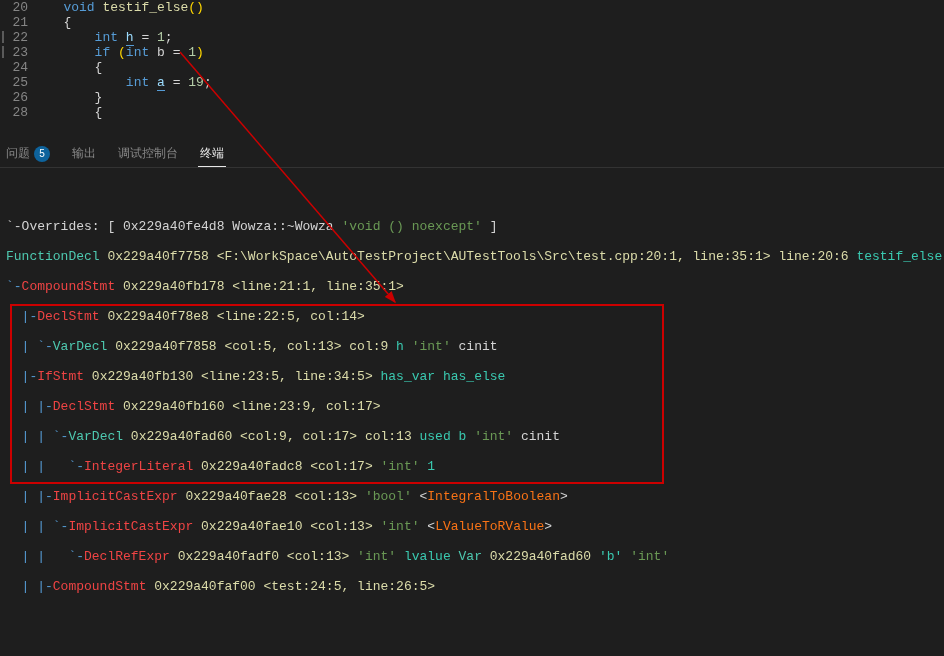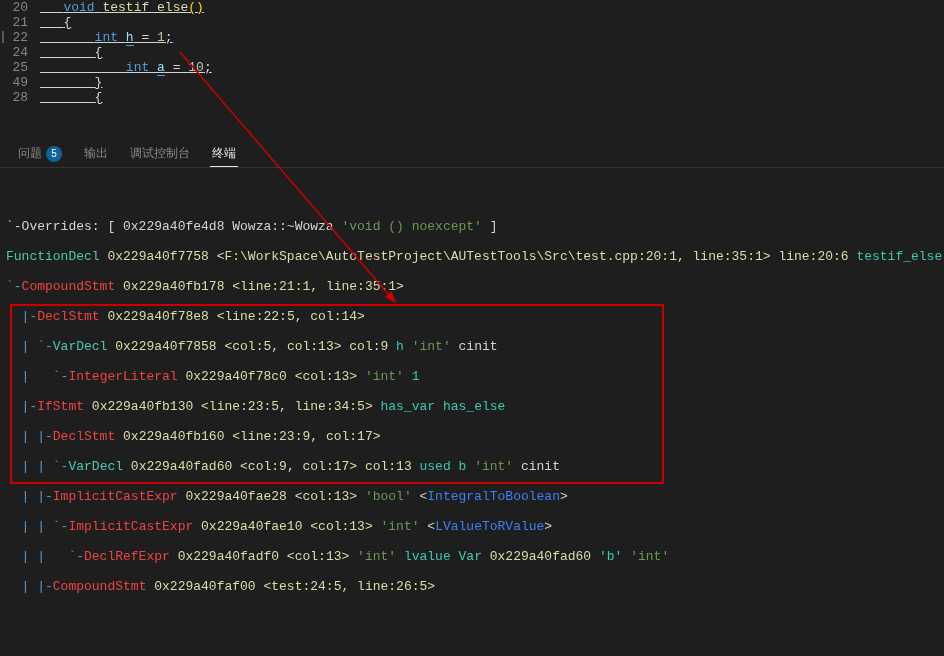--- a/index.html
+++ b/index.html
@@ -37,38 +37,37 @@
   position: absolute;
   left: 2px;
   width: 2px;
   height: 12px;
   top: 1px;
   background: #5a5a5a;
 }
 .code-content {
   flex: 1;
   white-space: pre;
-  text-decoration: underline;
 }
 .kw { color: #569cd6; }
 .fn { color: #dcdcaa; }
 .num { color: #b5cea8; }
 .var-h { color: #9cdcfe; border-bottom: 1px solid #569cd6; }
 .var-a { color: #9cdcfe; border-bottom: 1px solid #569cd6; }
 .var-2 { color: #b5cea8; border-bottom: 1px solid #569cd6; }
 .punct { color: #d4d4d4; }
 .paren { color: #ffd700; }
 
 .tabs-bar {
   height: 28px;
   background: #1e1e1e;
   border-bottom: 1px solid #333;
   display: flex;
   align-items: center;
-  padding: 0 16px;
+  padding: 0 4px;
   gap: 18px;
   color: #888;
   font-size: 12px;
   font-family: 'Segoe UI', sans-serif;
 }
 .tab {
   padding: 4px 2px;
   cursor: pointer;
 }
 .tab.active {
@@ -109,21 +108,21 @@
 .arrow-svg {
   position: absolute;
   top: 0;
   left: 0;
   pointer-events: none;
 }
 
 .t-white { color: #d4d4d4; }
 .t-yellow { color: #dcdcaa; }
 .t-cyan { color: #3ac9b0; }
-.t-red { color: #3b82f6; }
+.t-red { color: #f97316; }
 .t-magenta { color: #ef4444; }
 .t-teal { color: #4ec9b0; }
 .t-lgreen { color: #6a9955; }
 
 .tree-pipe { color: #569cd6; }
 </style>
 </head>
 <body>
 
 <div class="editor-area">
@@ -133,29 +132,33 @@
   </div>
   <div class="code-line">
     <div class="gutter">21</div>
     <div class="code-content">   <span class="punct">{</span></div>
   </div>
   <div class="code-line">
     <div class="gutter"><span class="cursor-indicator"></span><span>22</span></div>
     <div class="code-content">       <span class="kw">int</span> <span class="var-h">h</span><span> = </span><span class="num">1</span><span>;</span></div>
   </div>
   <div class="code-line">
+    <div class="gutter"><span class="cursor-indicator"></span><span>23</span></div>
+    <div class="code-content">       <span class="kw">if</span> <span class="paren">(</span><span class="kw">int</span><span> b </span><span>= </span><span class="num">1</span><span class="paren">)</span></div>
+  </div>
+  <div class="code-line">
     <div class="gutter">24</div>
     <div class="code-content">       <span class="punct">{</span></div>
   </div>
   <div class="code-line">
     <div class="gutter">25</div>
-    <div class="code-content">           <span class="kw">int</span> <span class="var-a">a</span><span> = </span><span class="num">10</span><span>;</span></div>
-  </div>
-  <div class="code-line">
-    <div class="gutter">49</div>
+    <div class="code-content">           <span class="kw">int</span> <span class="var-a">a</span><span> = </span><span class="num">19</span><span>;</span></div>
+  </div>
+  <div class="code-line">
+    <div class="gutter">26</div>
     <div class="code-content">       <span class="punct">}</span></div>
   </div>
   <div class="code-line">
     <div class="gutter">28</div>
     <div class="code-content">       <span class="punct">{</span></div>
   </div>
 </div>
 
 <div class="tabs-bar">
   <div class="tab"><span>问题</span><span class="badge">5</span></div>
@@ -164,24 +167,24 @@
   <div class="tab active">终端</div>
 </div>
 
 <div class="terminal-area">
 <div> </div>
 <div><span class="t-white">`-Overrides: [ 0x229a40fe4d8 Wowza::~Wowza </span><span class="t-lgreen">'void () noexcept'</span><span class="t-white"> ]</span></div>
 <div><span class="t-teal">FunctionDecl</span><span class="t-yellow"> 0x229a40f7758 &lt;</span><span class="t-yellow">F:\WorkSpace\AutoTestProject\AUTestTools\Src\test.cpp:20:1</span><span class="t-yellow">, </span><span class="t-yellow">line:35:1</span><span class="t-yellow">&gt; </span><span class="t-yellow">line:20:6</span><span class="t-cyan"> testif_else </span></div>
 <div><span class="tree-pipe">`-</span><span class="t-magenta">CompoundStmt</span><span class="t-yellow"> 0x229a40fb178 &lt;</span><span class="t-yellow">line:21:1</span><span class="t-yellow">, </span><span class="t-yellow">line:35:1</span><span class="t-yellow">&gt;</span></div>
 <div><span class="tree-pipe">  |-</span><span class="t-magenta">DeclStmt</span><span class="t-yellow"> 0x229a40f78e8 &lt;</span><span class="t-yellow">line:22:5</span><span class="t-yellow">, </span><span class="t-yellow">col:14</span><span class="t-yellow">&gt;</span></div>
 <div><span class="tree-pipe">  | `-</span><span class="t-teal">VarDecl</span><span class="t-yellow"> 0x229a40f7858 &lt;</span><span class="t-yellow">col:5</span><span class="t-yellow">, </span><span class="t-yellow">col:13</span><span class="t-yellow">&gt; </span><span class="t-yellow">col:9</span><span class="t-cyan"> h </span><span class="t-lgreen">'int'</span><span class="t-white"> cinit</span></div>
-<div><span class="tree-pipe">  |   `-</span><span class="t-magenta">IntegerLiteral</span><span class="t-yellow"> 0x229a40f78c0 &lt;</span><span class="t-yellow">col:13</span><span class="t-yellow">&gt; </span><span class="t-lgreen">'int'</span><span class="t-cyan"> 1</span></div>
 <div><span class="tree-pipe">  |-</span><span class="t-magenta">IfStmt</span><span class="t-yellow"> 0x229a40fb130 &lt;</span><span class="t-yellow">line:23:5</span><span class="t-yellow">, </span><span class="t-yellow">line:34:5</span><span class="t-yellow">&gt;</span><span class="t-cyan"> has_var</span><span class="t-cyan"> has_else</span></div>
 <div><span class="tree-pipe">  | |-</span><span class="t-magenta">DeclStmt</span><span class="t-yellow"> 0x229a40fb160 &lt;</span><span class="t-yellow">line:23:9</span><span class="t-yellow">, </span><span class="t-yellow">col:17</span><span class="t-yellow">&gt;</span></div>
 <div><span class="tree-pipe">  | | `-</span><span class="t-teal">VarDecl</span><span class="t-yellow"> 0x229a40fad60 &lt;</span><span class="t-yellow">col:9</span><span class="t-yellow">, </span><span class="t-yellow">col:17</span><span class="t-yellow">&gt; </span><span class="t-yellow">col:13</span><span class="t-cyan"> used</span><span class="t-cyan"> b </span><span class="t-lgreen">'int'</span><span class="t-white"> cinit</span></div>
+<div><span class="tree-pipe">  | |   `-</span><span class="t-magenta">IntegerLiteral</span><span class="t-yellow"> 0x229a40fadc8 &lt;</span><span class="t-yellow">col:17</span><span class="t-yellow">&gt; </span><span class="t-lgreen">'int'</span><span class="t-cyan"> 1</span></div>
 <div><span class="tree-pipe">  | |-</span><span class="t-magenta">ImplicitCastExpr</span><span class="t-yellow"> 0x229a40fae28 &lt;</span><span class="t-yellow">col:13</span><span class="t-yellow">&gt; </span><span class="t-lgreen">'bool'</span><span class="t-white"> &lt;</span><span class="t-red">IntegralToBoolean</span><span class="t-white">&gt;</span></div>
 <div><span class="tree-pipe">  | | `-</span><span class="t-magenta">ImplicitCastExpr</span><span class="t-yellow"> 0x229a40fae10 &lt;</span><span class="t-yellow">col:13</span><span class="t-yellow">&gt; </span><span class="t-lgreen">'int'</span><span class="t-white"> &lt;</span><span class="t-red">LValueToRValue</span><span class="t-white">&gt;</span></div>
 <div><span class="tree-pipe">  | |   `-</span><span class="t-magenta">DeclRefExpr</span><span class="t-yellow"> 0x229a40fadf0 &lt;</span><span class="t-yellow">col:13</span><span class="t-yellow">&gt; </span><span class="t-lgreen">'int'</span><span class="t-cyan"> lvalue </span><span class="t-teal">Var</span><span class="t-yellow"> 0x229a40fad60 </span><span class="t-cyan">'b'</span><span> </span><span class="t-lgreen">'int'</span></div>
 <div><span class="tree-pipe">  | |-</span><span class="t-magenta">CompoundStmt</span><span class="t-yellow"> 0x229a40faf00 &lt;</span><span class="t-yellow">test:24:5</span><span class="t-yellow">, </span><span class="t-yellow">line:26:5</span><span class="t-yellow">&gt;</span></div>
 
 
 
 
 
 

